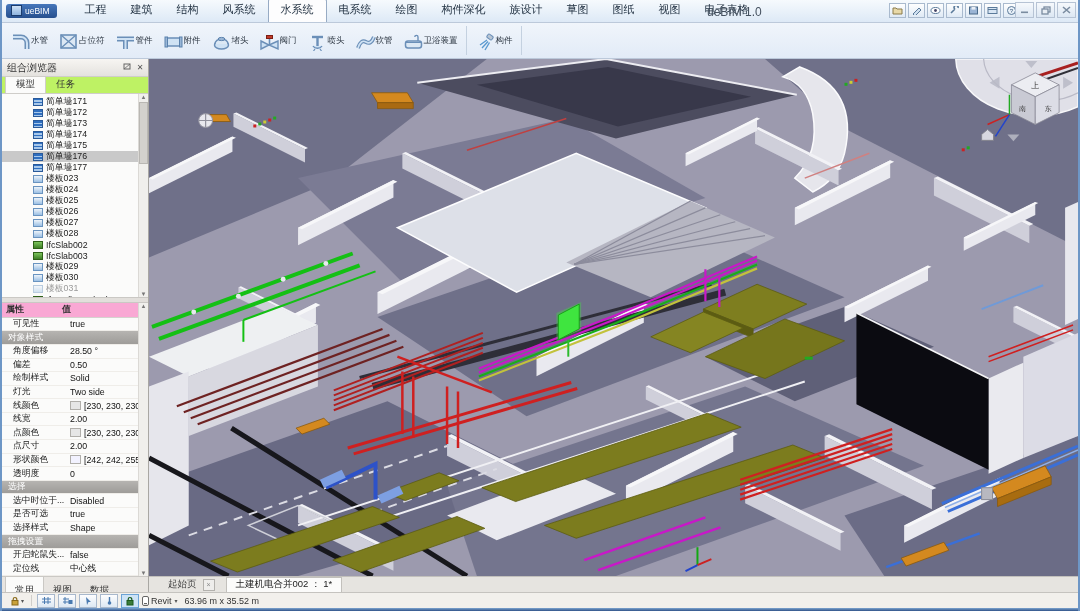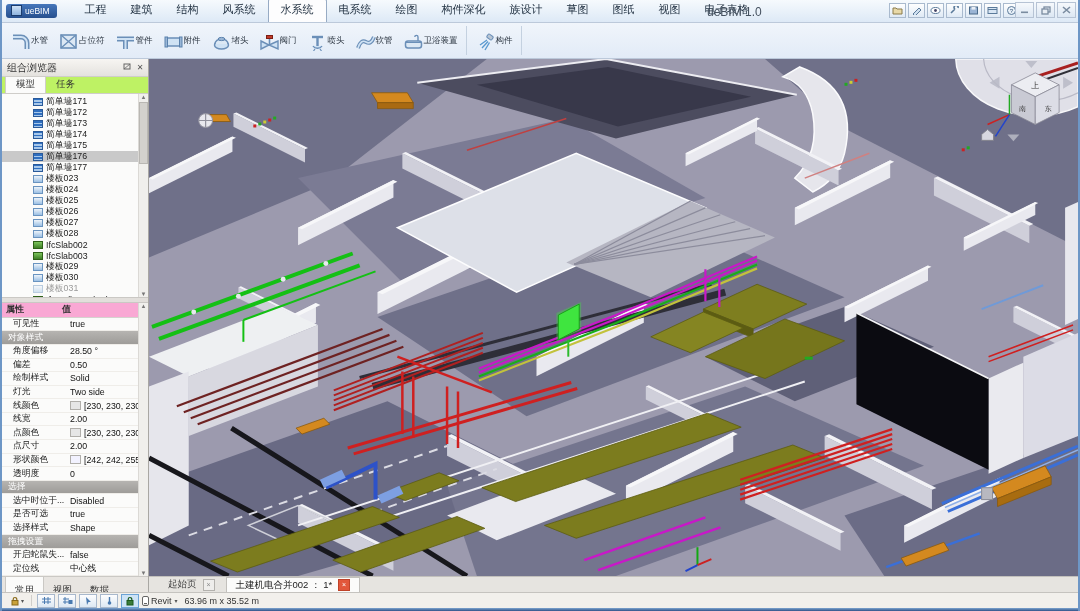--- a/index.html
+++ b/index.html
@@ -65,21 +65,21 @@
     font-size:6px;color:#777;display:flex;flex-direction:column;align-items:center;justify-content:space-between;}
   .lp-bottom-tabs{height:15px;flex:none;display:flex;align-items:flex-start;background:#e8e5e1;border-top:1px solid #cac8c4;padding-left:3px;}
   .lpb{font-size:9.5px;padding:7px 9px 2px;color:#333;text-align:center;}
   .lpb.active{background:#fbfbfa;border:1px solid #cac8c4;border-top:none;}
   
   .viewport{flex:1;display:flex;flex-direction:column;min-width:0;}
   .scene{flex:1;position:relative;background:#9c9aae;min-height:0;}
   .scene svg{position:absolute;inset:0;width:100%;height:100%;}
   .vtabbar{height:15px;flex:none;background:#e6e4e0;border-top:1px solid #c2c0bc;display:flex;align-items:stretch;padding-left:10px;gap:2px;}
   .vtab{display:flex;align-items:center;gap:6px;font-size:9.5px;padding:0 9px;color:#444;}
-  .vtab.active{background:#fbfbfa;border:1px solid #c2c0bc;border-bottom:none;color:#222;}
+  .vtab.active{background:#fbfbfa;border:1px solid #c2c0bc;border-bottom:none;color:#222;flex-direction:column;}
   .vclose{width:10px;height:10px;font-size:7px;line-height:9px;text-align:center;border:1px solid #b3b1ad;color:#888;background:#eeedeb;}
   .vtab.active .vclose{background:#e2573b;border-color:#bf4228;color:#fff;}
   
   .statusbar{height:15px;flex:none;display:flex;align-items:center;gap:3px;padding:0 6px;
     background:#f2f0ec;border-top:1px solid #c5c3bf;font-size:9px;color:#333;}
   .sb-text{flex:1;white-space:nowrap;overflow:hidden;}
   .sb-btn{width:16px;height:12px;flex:none;border:1px solid #a8b8cc;background:linear-gradient(#fdfdfe,#dde8f3);
     display:flex;align-items:center;justify-content:center;}
   .sb-btn.plain{border-color:transparent;background:none;}
   .sb-btn.active{background:#cde3f6;border-color:#6ba3d6;}

